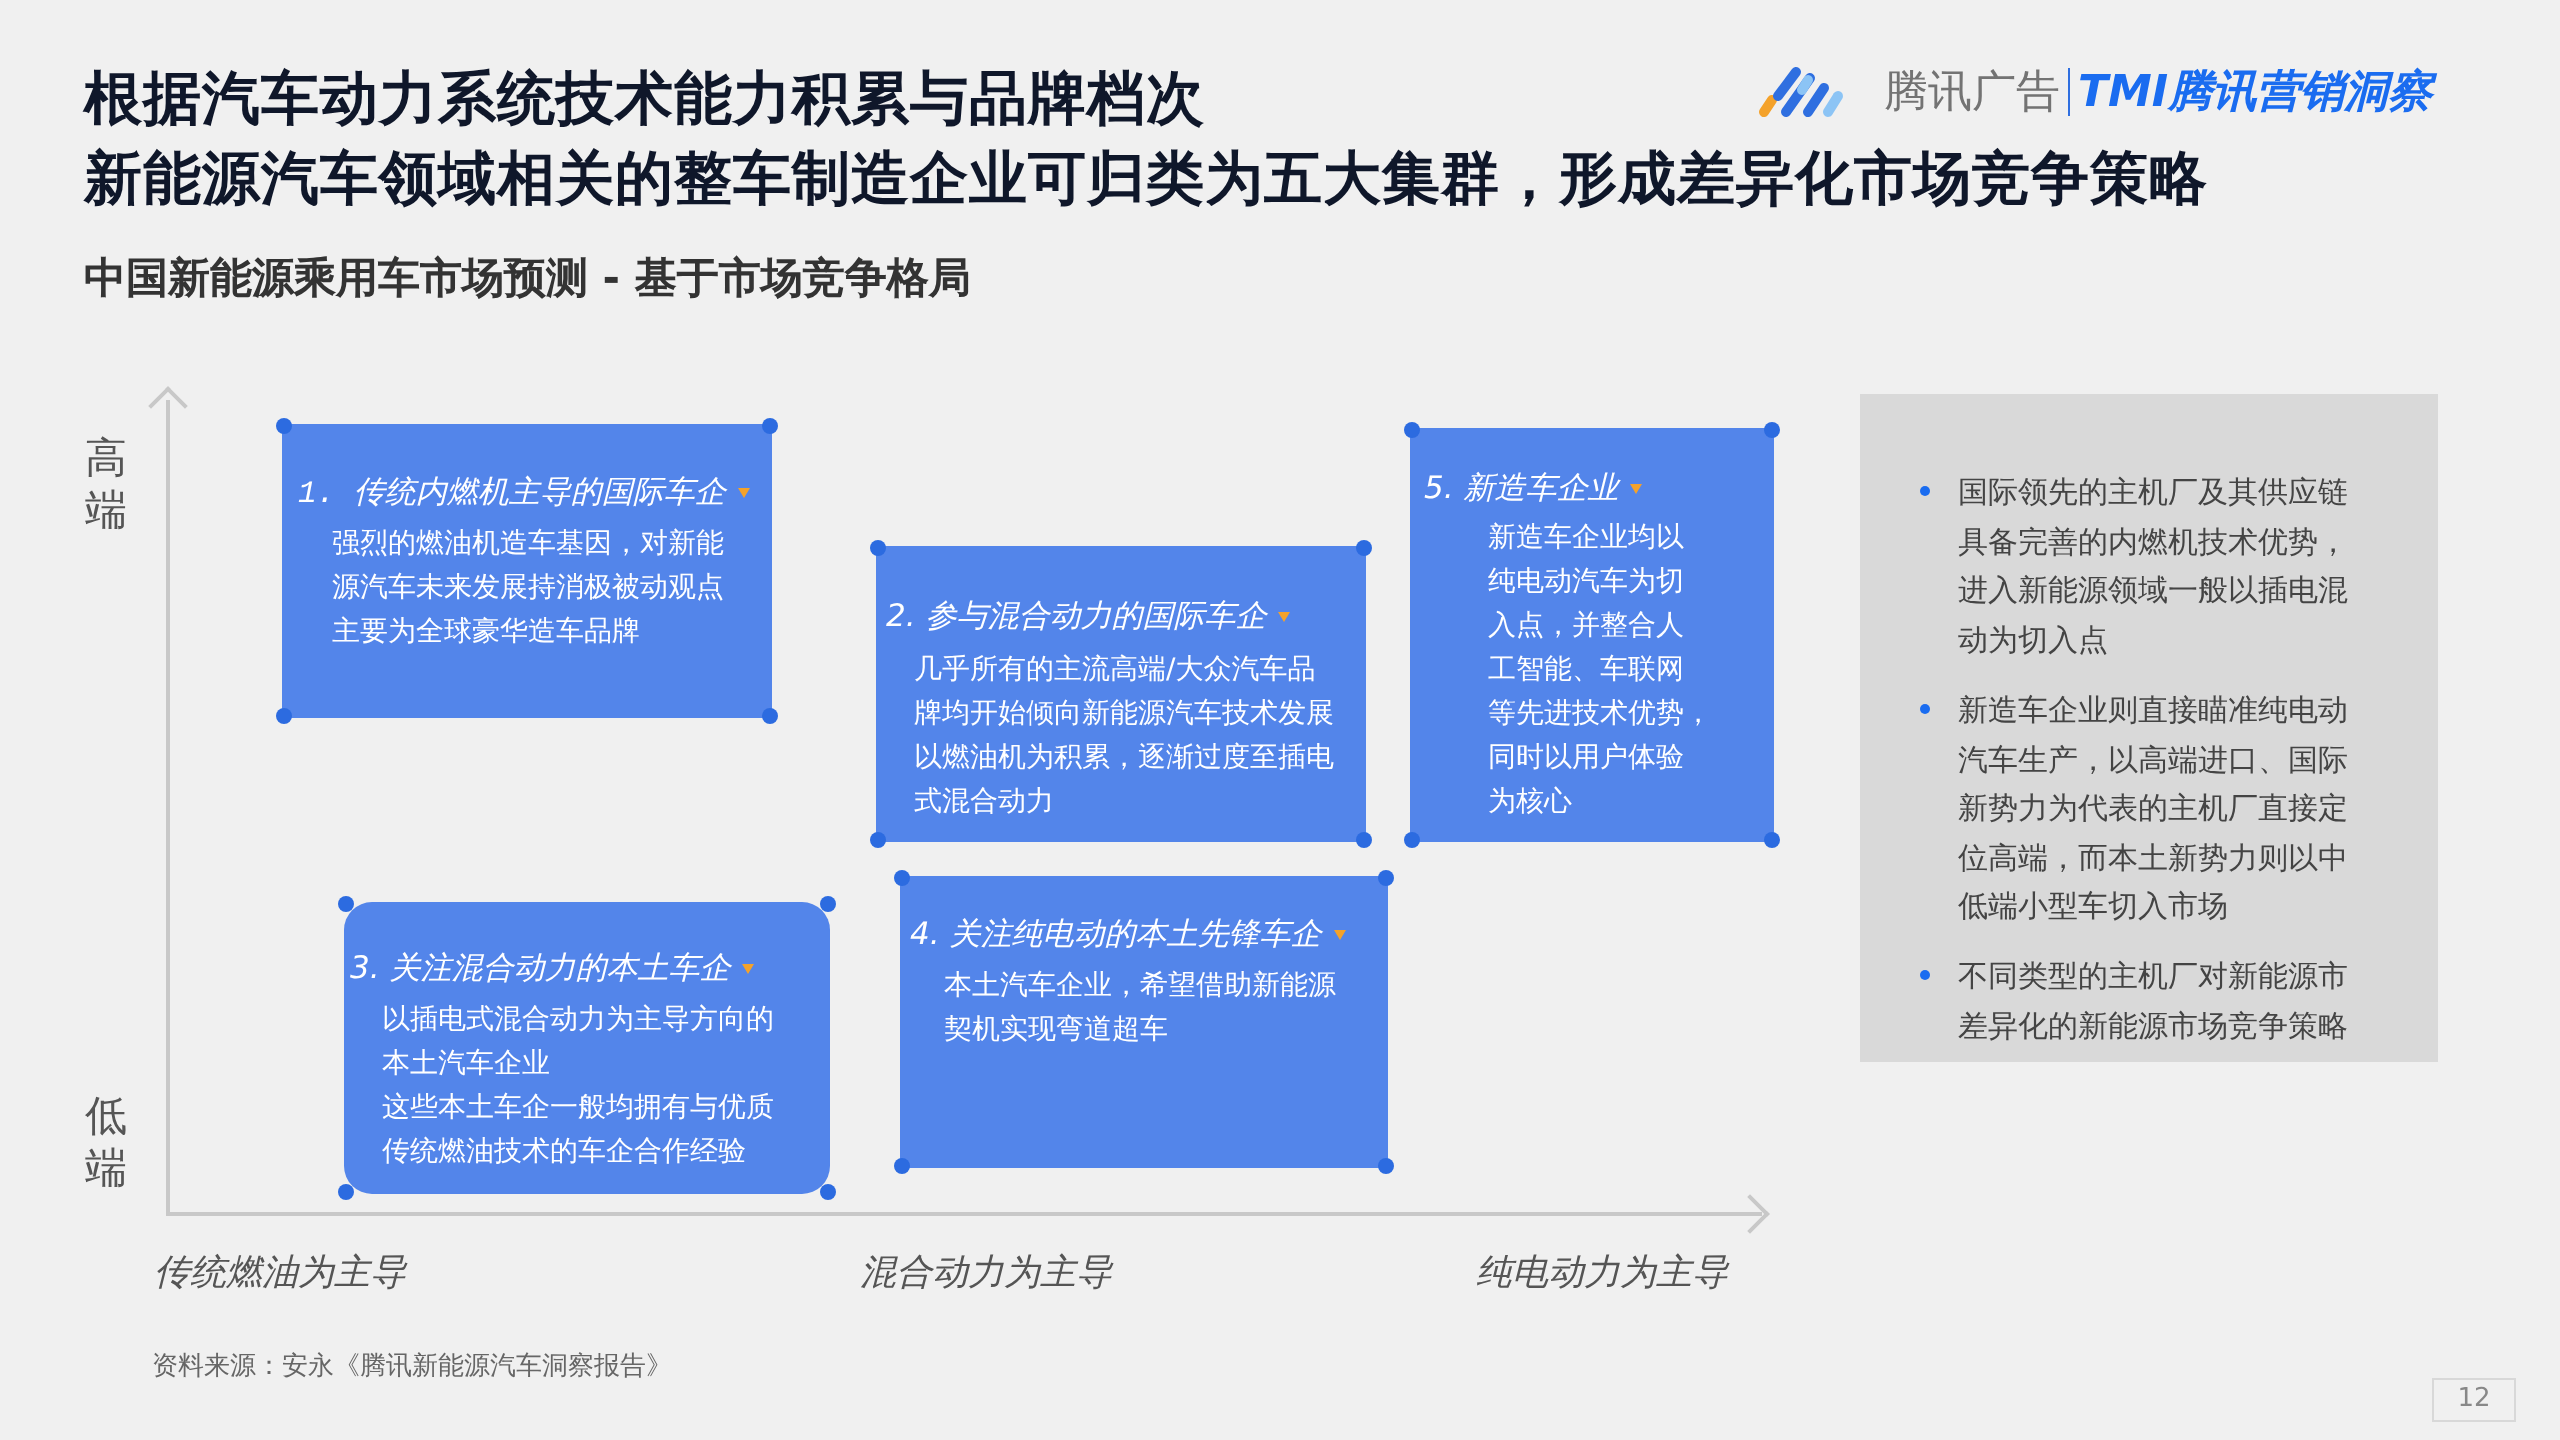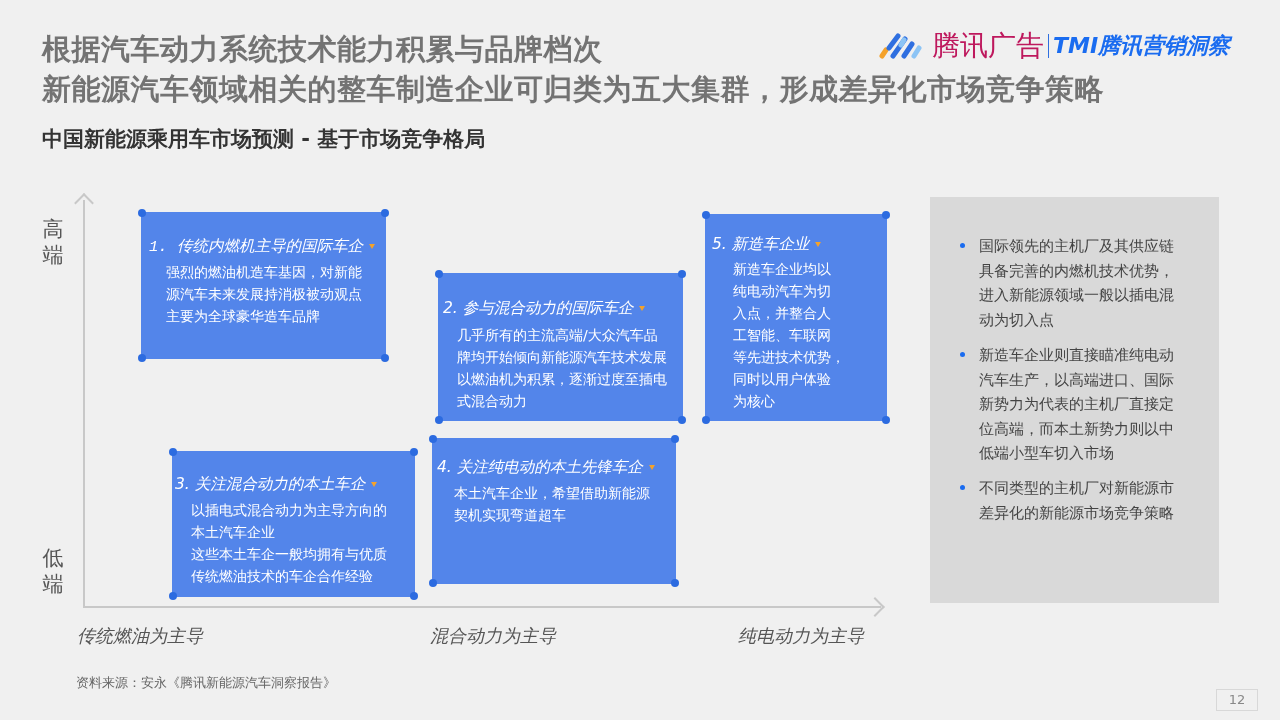--- a/index.html
+++ b/index.html
@@ -1,26 +1,26 @@
 <!DOCTYPE html>
 <html><head>
 <meta charset="utf-8">
 <style>
   * { box-sizing: border-box; margin: 0; padding: 0; }
   html, body { width: 1280px; height: 720px; background: #f0f0f0; overflow: hidden; }
   body { position: relative; font-family: "DejaVu Sans", "Liberation Sans", sans-serif; color: #333; }
 
-  .title { position: absolute; left: 42px; font-size: 29px; font-weight: bold; color: #737373; letter-spacing: 0.5px; white-space: nowrap; }
+  .title { position: absolute; left: 42px; font-size: 29px; font-weight: bold; color: #0f172a; letter-spacing: 0.5px; white-space: nowrap; }
   .title.l1 { top: 30px; }
   .title.l2 { top: 70px; }
   .subtitle { position: absolute; left: 42px; top: 125px; font-size: 21px; font-weight: bold; color: #333; white-space: nowrap; }
 
   .logo { position: absolute; left: 876px; top: 30px; height: 32px; display: flex; align-items: center; }
   .logo svg { width: 50px; height: 30px; }
-  .logo .brand1 { font-size: 28px; color: #be185d; margin-left: 6px; }
+  .logo .brand1 { font-size: 22px; color: #737373; margin-left: 16px; }
   .logo .sep { width: 1px; height: 24px; background: #2f6fe0; margin: 0 4px; }
   .logo .brand2 { font-size: 22px; color: #1a6cf0; font-weight: bold; font-style: italic; }
 
   .axis-y { position: absolute; left: 83px; top: 200px; width: 2px; height: 408px; background: #c8c8c8; }
   .axis-y-arrow { position: absolute; left: 77px; top: 196px; width: 14px; height: 14px; border-left: 2px solid #c8c8c8; border-top: 2px solid #c8c8c8; transform: rotate(45deg); }
   .axis-x { position: absolute; left: 83px; top: 606px; width: 798px; height: 2px; background: #c8c8c8; }
   .axis-x-arrow { position: absolute; left: 868px; top: 600px; width: 14px; height: 14px; border-right: 2px solid #c8c8c8; border-top: 2px solid #c8c8c8; transform: rotate(45deg); }
 
   .ylab { position: absolute; left: 40px; width: 26px; font-size: 21px; color: #555; line-height: 26px; text-align: center; }
   .ylab.high { top: 216px; }
@@ -30,21 +30,21 @@
 
   .card { position: absolute; background: #5385ea; color: #fff; padding: 0; }
   .card .dot { position: absolute; width: 8px; height: 8px; border-radius: 50%; background: #2c6be0; }
   .card .dot.tl { left: -3px; top: -3px; } .card .dot.tr { right: -3px; top: -3px; }
   .card .dot.bl { left: -3px; bottom: -3px; } .card .dot.br { right: -3px; bottom: -3px; }
   .card .ctitle { position: absolute; font-size: 15.5px; font-style: italic; white-space: nowrap; }
   .card .ctitle .tri { display: inline-block; width: 0; height: 0; border-left: 3.5px solid transparent; border-right: 3.5px solid transparent; border-top: 5px solid #f4a22b; margin-left: 6px; vertical-align: middle; }
   .card .cbody { position: absolute; font-size: 14px; line-height: 22px; color: #ffffff; }
   .card .cbody div { white-space: nowrap; }
 
-  .side { position: absolute; left: 930px; top: 197px; width: 289px; height: 406px; background: #d9d9d9; }
+  .side { position: absolute; left: 930px; top: 197px; width: 289px; height: 334px; background: #d9d9d9; }
   .bullet { position: absolute; left: 0; width: 289px; }
   .bullet .b { position: absolute; left: 30px; top: 9px; width: 5px; height: 5px; border-radius: 50%; background: #1a6cf0; }
   .bullet .t { position: absolute; left: 49px; font-size: 15px; line-height: 24.5px; color: #444; }
   .bullet .t div { white-space: nowrap; }
 
   .source { position: absolute; left: 76px; top: 674px; font-size: 13px; color: #666; white-space: nowrap; }
   .pagenum { position: absolute; left: 1216px; top: 689px; width: 42px; height: 22px; border: 1px solid #d8d8d8; font-size: 13px; color: #888; text-align: center; line-height: 20px; }
 </style>
 </head>
 <body>
@@ -111,46 +111,46 @@
     <div>式混合动力</div>
   </div>
 </div>
 
 <div class="card" style="left:705px; top:214px; width:182px; height:207px;">
   <span class="dot tl"></span>
     <span class="dot tr"></span>
     <span class="dot bl"></span>
     <span class="dot br"></span>
   <div class="ctitle" style="left:7px; top:20px;"><span>5. 新造车企业</span><span class="tri"></span></div>
-  <div class="cbody" style="left:28px; top:44px;">
+  <div class="cbody" style="left:39px; top:44px;">
     <div>新造车企业均以</div>
     <div>纯电动汽车为切</div>
     <div>入点，并整合人</div>
     <div>工智能、车联网</div>
     <div>等先进技术优势，</div>
     <div>同时以用户体验</div>
     <div>为核心</div>
   </div>
 </div>
 
-<div class="card" style="left:172px; top:451px; width:243px; height:146px;">
+<div class="card" style="left:172px; top:451px; width:243px; height:146px;border-radius:14px;">
   <span class="dot tl"></span>
     <span class="dot tr"></span>
     <span class="dot bl"></span>
     <span class="dot br"></span>
   <div class="ctitle" style="left:3px; top:23px;"><span>3. 关注混合动力的本土车企</span><span class="tri"></span></div>
   <div class="cbody" style="left:19px; top:48px;">
     <div>以插电式混合动力为主导方向的</div>
     <div>本土汽车企业</div>
     <div>这些本土车企一般均拥有与优质</div>
     <div>传统燃油技术的车企合作经验</div>
   </div>
 </div>
 
-<div class="card" style="left:432px; top:438px; width:244px; height:146px;">
+<div class="card" style="left:450px; top:438px; width:244px; height:146px;">
   <span class="dot tl"></span>
     <span class="dot tr"></span>
     <span class="dot bl"></span>
     <span class="dot br"></span>
   <div class="ctitle" style="left:5px; top:19px;"><span>4. 关注纯电动的本土先锋车企</span><span class="tri"></span></div>
   <div class="cbody" style="left:22px; top:44px;">
     <div>本土汽车企业，希望借助新能源</div>
     <div>契机实现弯道超车</div>
   </div>
 </div>

